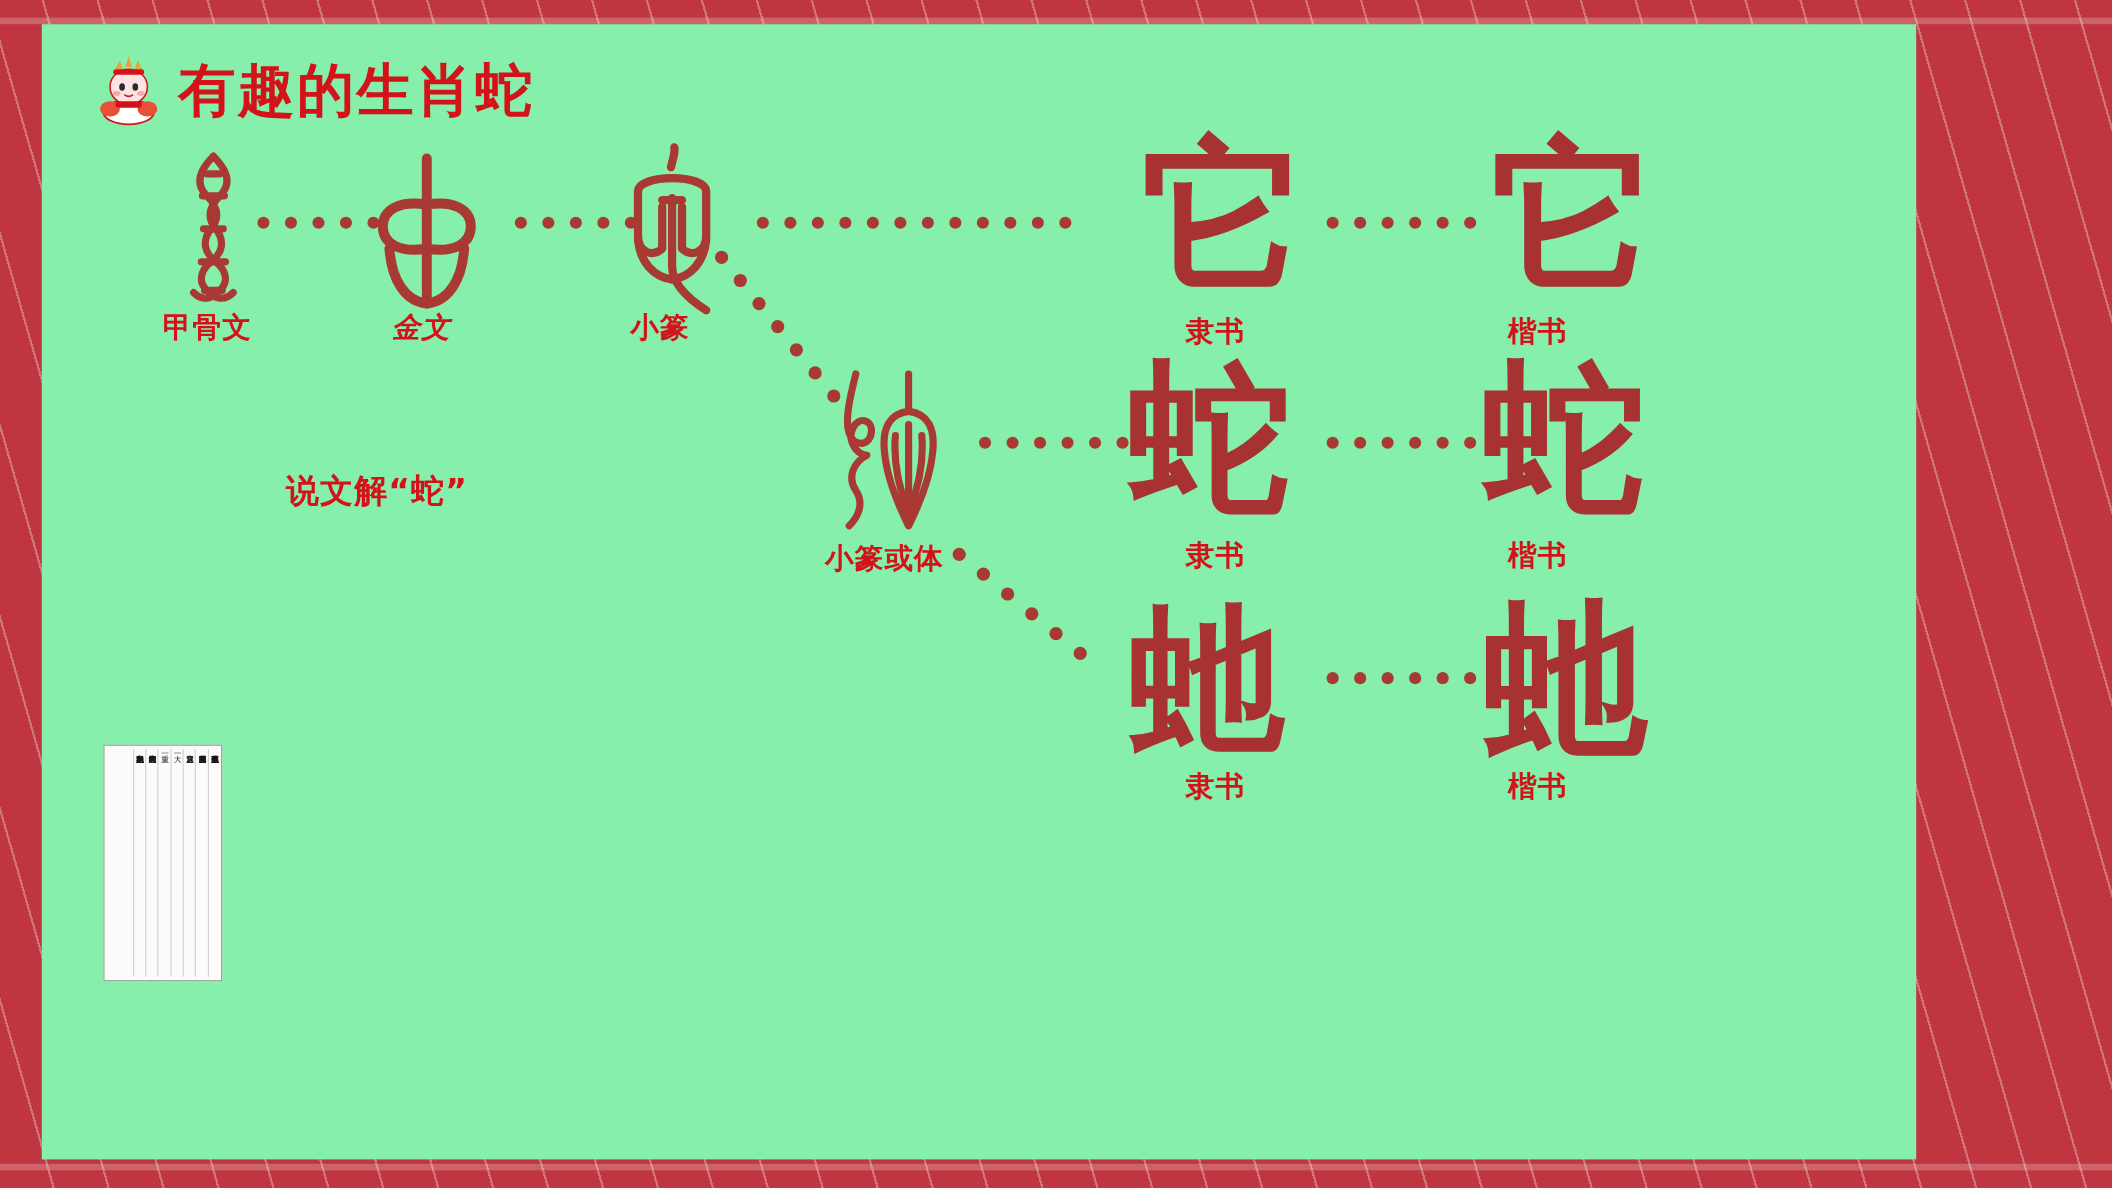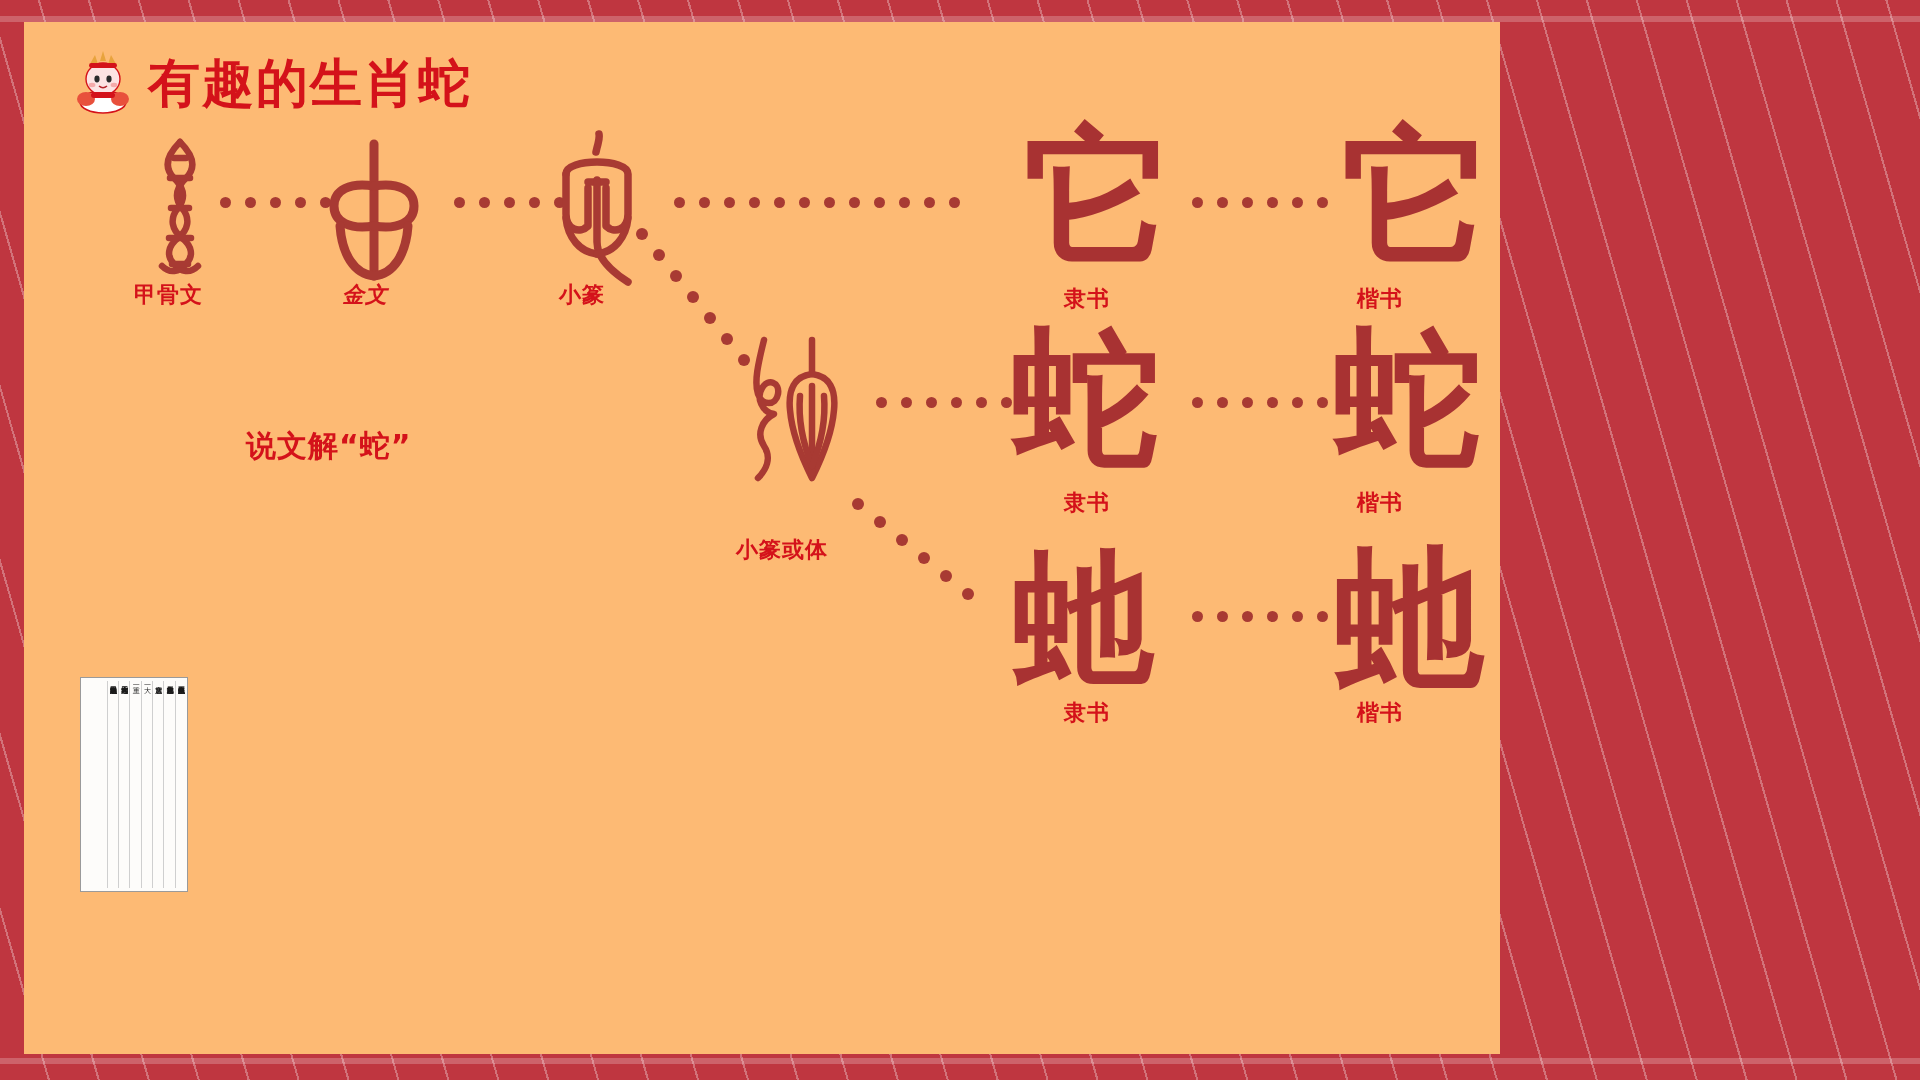--- a/index.html
+++ b/index.html
@@ -25,43 +25,43 @@
   }
   #frame .hline{
     position:absolute;left:0;right:0;height:6px;
     background:rgba(255,255,255,.22);
   }
   #frame .hline.a{top:16px;}
   #frame .hline.b{bottom:16px;}
   
   #panel{
     position:absolute;
-    left:24px;top:22px;
-    width:1476px;height:1032px;
-    background:#fdba74;
+    left:38px;top:22px;
+    width:1704px;height:1032px;
+    background:#86efac;
     overflow:hidden;
   }
 
   
   #titlebar{position:absolute;left:48px;top:28px;display:flex;align-items:center;gap:14px;}
   #mascot{width:62px;height:66px;position:relative;flex:0 0 auto;}
   #title{
     font-size:52px;font-weight:bold;color:#d4121a;
     letter-spacing:2px;line-height:1;
     font-family:"DejaVu Sans","Liberation Sans",sans-serif;
   }
 
   
   .glyph{position:absolute;color:#a83a33;line-height:1;}
   .brush{
     font-family:"DejaVu Serif","Liberation Serif",serif;
     font-weight:bold;color:#a83232;
   }
   .slabel{
-    position:absolute;color:#d4121a;font-weight:bold;font-size:22px;
+    position:absolute;color:#d4121a;font-weight:bold;font-size:26px;
     letter-spacing:1px;white-space:nowrap;
     font-family:"DejaVu Sans","Liberation Sans",sans-serif;
   }
   .dots{position:absolute;height:12px;display:flex;align-items:center;gap:14px;}
   .dots i{width:11px;height:11px;border-radius:50%;background:#a83a33;display:block;flex:0 0 auto;}
   .dotdiag{position:absolute;}
   .dotdiag i{position:absolute;width:12px;height:12px;border-radius:50%;background:#a83a33;}
 
   
   #shuowenTag{
@@ -240,21 +240,21 @@
                  C14 64 20 78 32 80 C20 86 14 100 22 112 C30 124 24 136 16 144"></path>
         <path d="M70 6 L70 40"></path>
         <path d="M70 40 C52 42 46 56 48 76 C50 100 60 124 70 144
                  C80 124 90 100 92 76 C94 56 88 42 70 40 Z"></path>
         <path d="M70 52 L70 140"></path>
         <path d="M58 62 C56 86 62 112 70 132"></path>
         <path d="M82 62 C84 86 78 112 70 132"></path>
       </g>
     </svg>
   </div>
-  <div class="slabel" style="left:712px;top:468px;margin-top:45px;">小篆或体</div>
+  <div class="slabel" style="left:712px;top:468px;">小篆或体</div>
 
   <div class="dots" style="left:852px;top:374px;width:118px;">
     <i></i>
       <i></i>
       <i></i>
       <i></i>
       <i></i>
       <i></i>
   </div>
 

